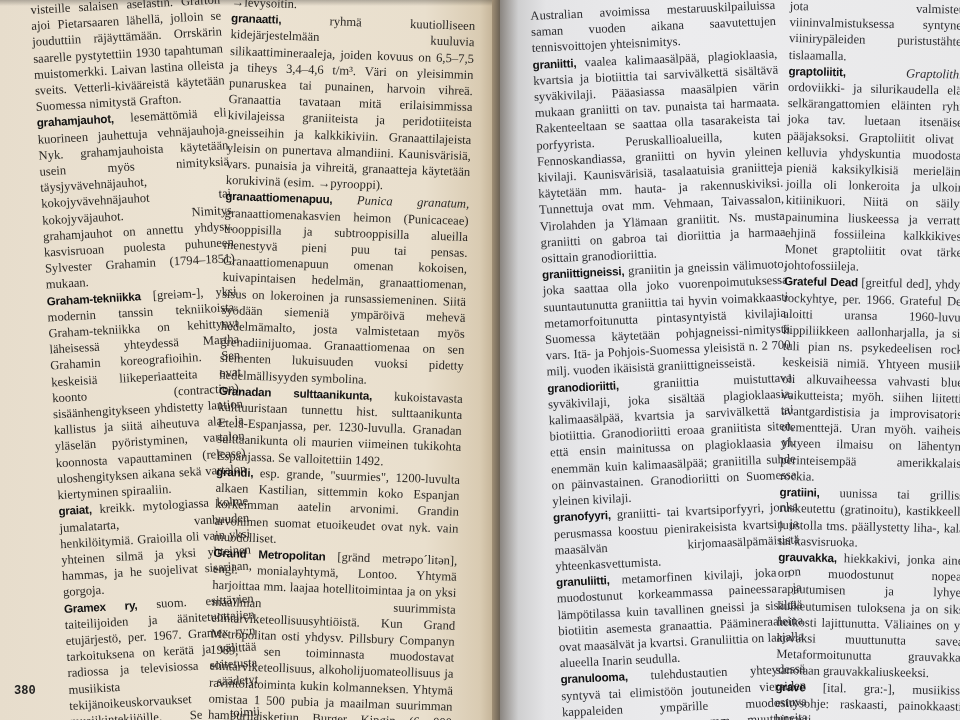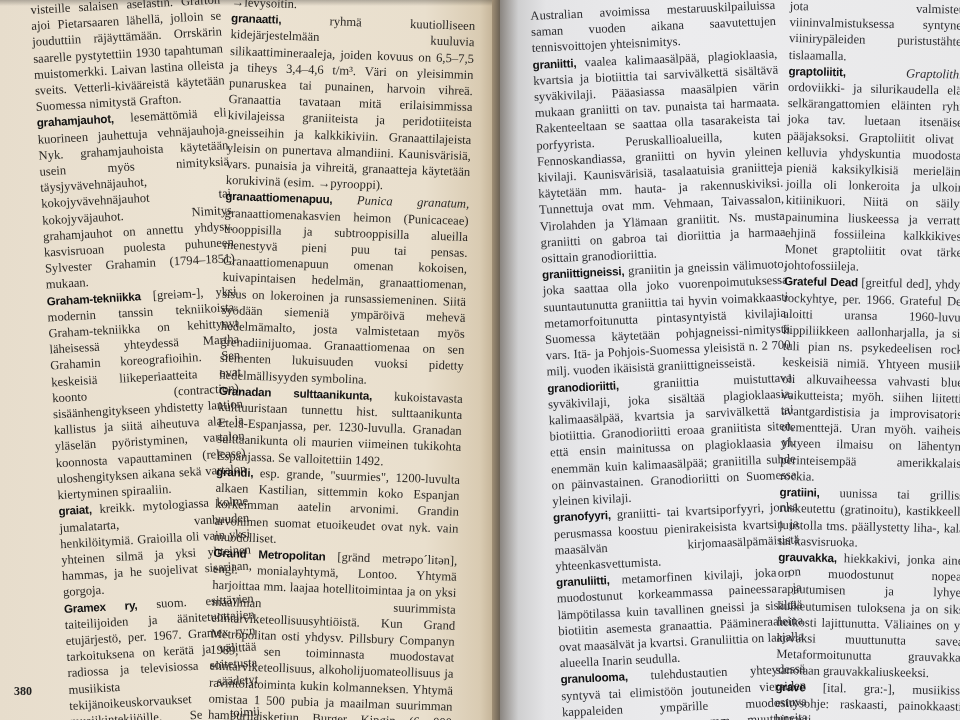--- a/index.html
+++ b/index.html
@@ -9,21 +9,21 @@
   .page-left { left:0; width:500px; background:linear-gradient(90deg,#e7ddcc 0%,#ece3d3 40%,#e9dfcd 85%,#d9cbb2 96%,#b9a78a 100%); }
   .page-right { left:500px; width:460px; background:linear-gradient(90deg,#8a8580 0%,#cfcfd0 4%,#e4e4e6 10%,#ececee 40%,#e9e9ea 100%); }
   .gutter { position:absolute; left:492px; top:0; width:22px; height:720px; background:linear-gradient(90deg,#a08f76,#5e564c 45%,#7a756f 60%,#c9c8c8); }
   .col { position:absolute; top:0; font-size:12.6px; line-height:16.2px; color:#2a2724; text-align:justify; }
   .col p { margin:0; }
   .col .hw { font-family:"Liberation Sans", sans-serif; font-weight:bold; font-size:11.6px; letter-spacing:-0.2px; color:#111; }
   .col1 { left:30px; width:190px; transform:rotate(-3.2deg); transform-origin:0 0; top:2px; }
   .col2 { left:232px; width:244px; transform:rotate(1.9deg); transform-origin:0 0; top:-6px; }
   .col3 { left:530px; width:245px; transform:rotate(-2.6deg); transform-origin:0 0; top:8px; color:#2c2c30; }
   .col4 { left:790px; width:190px; transform:rotate(1.2deg); transform-origin:0 0; top:-2px; color:#2c2c30; }
-  .pagenum { position:absolute; left:14px; top:684px; font-family:Liberation Serif, serif; font-weight:bold; font-size:12px; color:#222; }
+  .pagenum { position:absolute; left:14px; top:684px; font-family:Liberation Mono, monospace; font-weight:bold; font-size:12px; color:#222; }
   .it { font-style:italic; }
   .page-top-shadow { position:absolute; left:0; top:0; width:500px; height:6px; background:linear-gradient(#00000040,transparent); }
 </style>
 </head>
 <body>
 
 <div class="spread">
   <div class="page page-left">
     <div class="page-top-shadow"></div>
     <div class="col col1" id="c1">

